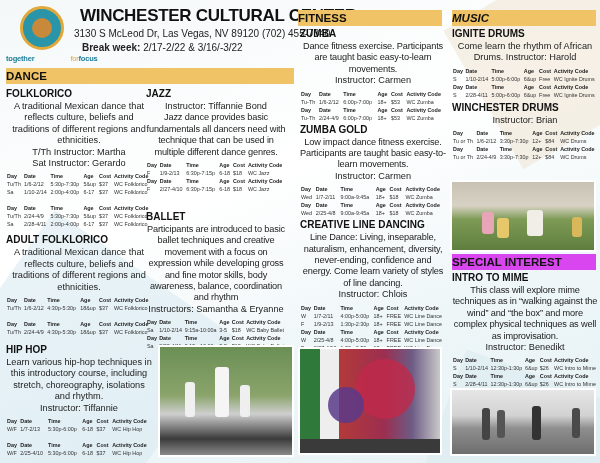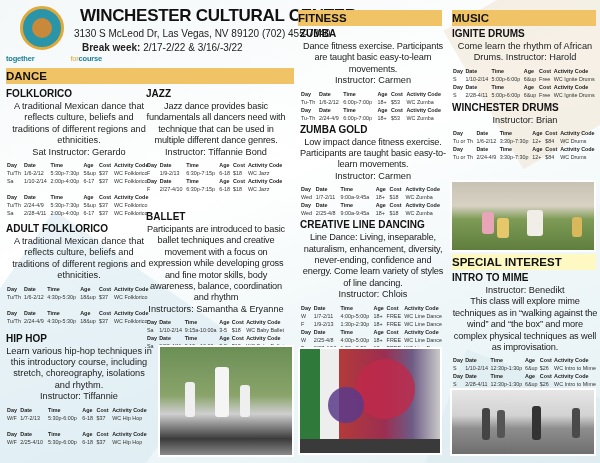--- a/index.html
+++ b/index.html
@@ -35,21 +35,21 @@
   .hdr-title { position: absolute; left: 80px; top: 6px; font-size: 17px; font-weight: bold; letter-spacing: -0.3px; color: #111; }
   .hdr-addr { position: absolute; left: 74px; top: 28px; font-size: 10px; color: #222; }
   .hdr-break { position: absolute; left: 82px; top: 42px; font-size: 10px; color: #222; }
   .hdr-break b { font-weight: bold; }
 
   .banner {
     position: absolute; font-weight: bold; font-size: 11.5px; color: #111;
     height: 16px; line-height: 16px;
   }
   .banner.gold { background: #f0c466; }
-  .banner.blue { background: #fef9c3; }
+  .banner.blue { background: #d946ef; }
 
   .col { position: absolute; }
   .sec-title { font-size: 10px; font-weight: bold; color: #111; margin-bottom: 2px; }
   .desc { font-size: 9.2px; line-height: 11.4px; color: #222; text-align: center; }
   .desc-narrow { letter-spacing: -0.15px; }
 
   table.sched { border-collapse: collapse; font-size: 5.4px; margin-top: 3px; width: 100%; }
   table.sched th { font-weight: bold; text-align: left; color: #222; padding: 0 1px; height: 8px; }
   table.sched td { color: #333; padding: 0 1px; height: 8px; white-space: nowrap; }
   .sched-gap { height: 2px; }
@@ -65,35 +65,36 @@
 <body>
 
 <div class="bg-shape bg1"></div>
 <div class="bg-shape bg2"></div>
 <div class="bg-shape bg3"></div>
 
 <div class="page">
 
   <div class="logo-wrap">
     <div class="logo-badge"></div>
-    <div class="logo-tag"><span>together</span><span class="for">for</span><span>course</span></div>
+    <div class="logo-tag"><span>together</span><span class="for">for</span><span>focus</span></div>
   </div>
   <div class="hdr-title">WINCHESTER CULTURAL CENTER</div>
   <div class="hdr-addr">3130 S McLeod Dr, Las Vegas, NV 89120 (702) 455-7340</div>
   <div class="hdr-break"><b>Break week:</b> <span>2/17-2/22 &amp; 3/16/-3/22</span></div>
 
   <div class="banner gold" style="left:6px; top:68px; width:288px;">DANCE</div>
   <div class="banner gold" style="left:298px; top:10px; width:144px;">FITNESS</div>
-  <div class="banner gold" style="left:452px; top:10px; width:144px;">MUSIC</div>
+  <div class="banner gold" style="left:452px; top:10px; width:144px;font-style:italic;">MUSIC</div>
   <div class="banner blue" style="left:452px; top:254px; width:144px;">SPECIAL INTEREST</div>
 
   <div class="col" style="left:6px; top:88px; width:146px;">
     <div>
       <div class="sec-title">FOLKLORICO</div>
       <div class="desc">A traditional Mexican dance that reflects culture, beliefs and traditions of different regions and ethnicities.</div>
+      <div class="desc">T/Th Instructor: Martha</div>
       <div class="desc">Sat Instructor: Gerardo</div>
       <table class="sched">
         <tbody>
             <tr>
               <th>Day</th>
               <th>Date</th>
               <th>Time</th>
               <th>Age</th>
               <th>Cost</th>
               <th>Activity Code</th>
@@ -231,22 +232,22 @@
               <td>WC Hip Hop</td>
             </tr>
       </tbody>
         </table>
     </div>
   </div>
 
   <div class="col" style="left:146px; top:88px; width:140px;">
     <div>
       <div class="sec-title">JAZZ</div>
+      <div class="desc">Instructor: Tiffannie Bond</div>
       <div class="desc desc-narrow">Jazz dance provides basic fundamentals all dancers need with technique that can be used in multiple different dance genres.</div>
-      <div class="desc">Instructor: Tiffannie Bond</div>
       <table class="sched">
         <tbody>
             <tr>
               <th>Day</th>
               <th>Date</th>
               <th>Time</th>
               <th>Age</th>
               <th>Cost</th>
               <th>Activity Code</th>
             </tr>
@@ -564,22 +565,22 @@
   <div class="photo photo-drums" style="left:450px; top:180px; width:146px; height:72px;" title="drum circle outdoors">
     <div class="fig" style="left:30px; top:30px; width:12px; height:22px; background:#e9a5b8;"></div>
     <div class="fig" style="left:75px; top:28px; width:16px; height:26px; background:#f0eee6;"></div>
     <div class="fig" style="left:45px; top:36px; width:12px; height:20px; background:#e6c86a;"></div>
     <div class="fig" style="left:120px; top:35px; width:10px; height:20px; background:#d8b85a;"></div>
   </div>
 
   <div class="col" style="left:452px; top:272px; width:146px;">
     <div>
       <div class="sec-title">INTRO TO MIME</div>
+      <div class="desc desc-narrow">This class will explore mime techniques as in “walking against the wind” and “the box” and more complex physical techniques as well as improvisation.</div>
       <div class="desc">Instructor: Benedikt</div>
-      <div class="desc desc-narrow">This class will explore mime techniques as in “walking against the wind” and “the box” and more complex physical techniques as well as improvisation.</div>
       <table class="sched">
         <tbody>
             <tr>
               <th>Day</th>
               <th>Date</th>
               <th>Time</th>
               <th>Age</th>
               <th>Cost</th>
               <th>Activity Code</th>
             </tr>

